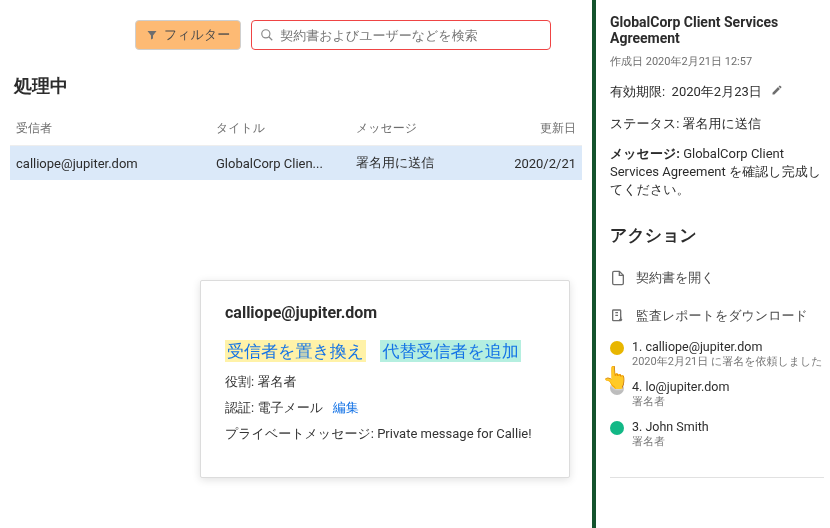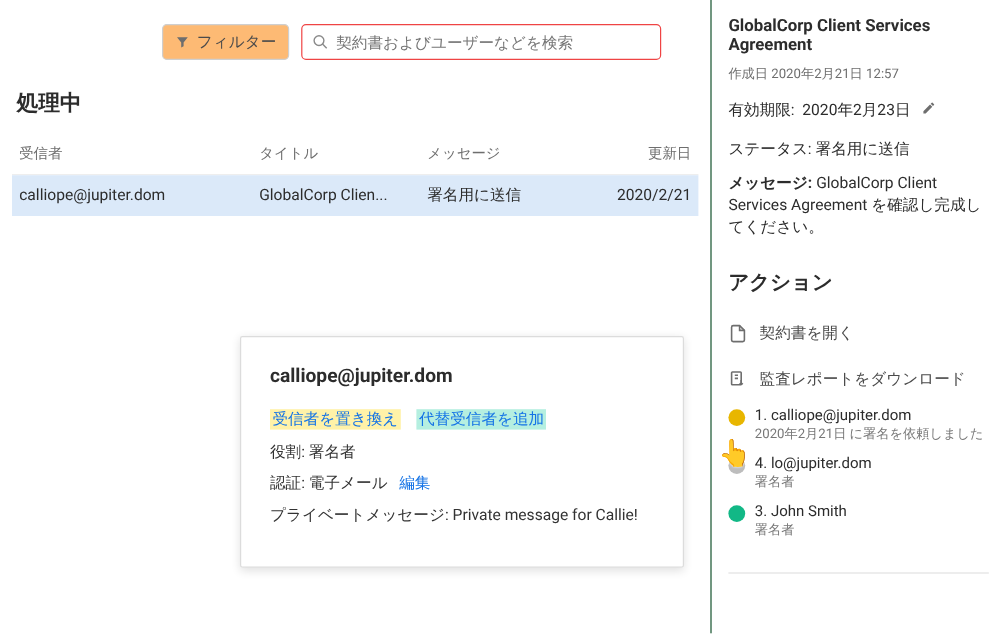--- a/index.html
+++ b/index.html
@@ -13,21 +13,21 @@
     overflow: hidden;
     display: flex;
   }
   .main {
     flex: 1 1 auto;
     padding: 20px 10px 10px 10px;
     position: relative;
   }
   .side {
     width: 246px;
-    border-left: 1px solid #14532d;
+    border-left: 4px solid #14532d;
     padding: 14px 6px 10px 14px;
     display: flex;
     flex-direction: column;
     gap: 8px;
     position: relative;
   }
   
   .controls { display: flex; gap: 10px; margin-left: 125px; }
   .btn {
     display: inline-flex; align-items: center; gap: 6px;
@@ -54,21 +54,21 @@
   .trow .sub { color: #777; font-size: 11px; margin-top: 2px; }
   .ellipsis { white-space: nowrap; overflow: hidden; text-overflow: ellipsis; }
   
   .popover {
     position: absolute; left: 200px; top: 280px; width: 370px;
     background: #fff; border: 1px solid #dcdcdc; border-radius: 2px;
     box-shadow: 0 2px 8px rgba(0,0,0,.12);
     padding: 22px 24px 26px 24px;
   }
   .popover h3 { font-size: 16px; font-weight: 700; margin-bottom: 18px; }
-  .popover .links { margin-bottom: 10px; font-size: 13px; }
+  .popover .links { margin-bottom: 10px; font-size: 17px; }
   .hl-yellow { background: #fff2a8; padding: 1px 2px; }
   .hl-cyan   { background: #b5efe0; padding: 1px 2px; margin-left: 10px; }
   .popover .row { margin: 8px 0; font-size: 13px; color: #333; }
   .popover .row .lbl::after { content: ":"; }
   .link { color: #1473e6; cursor: pointer; }
   
   .side h3 { font-size: 14px; font-weight: 700; }
   .side .created { color: #6e6e6e; font-size: 11px; }
   .side .kv { font-size: 13px; margin-top: 6px; }
   .side .kv .k { font-weight: 400; }

